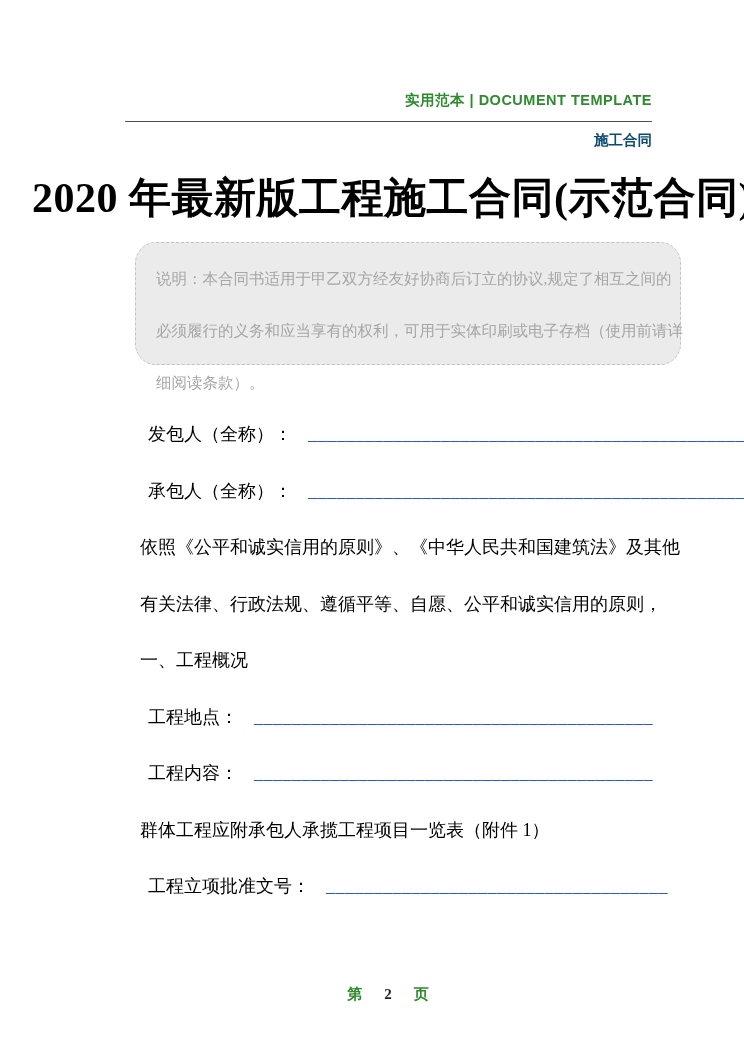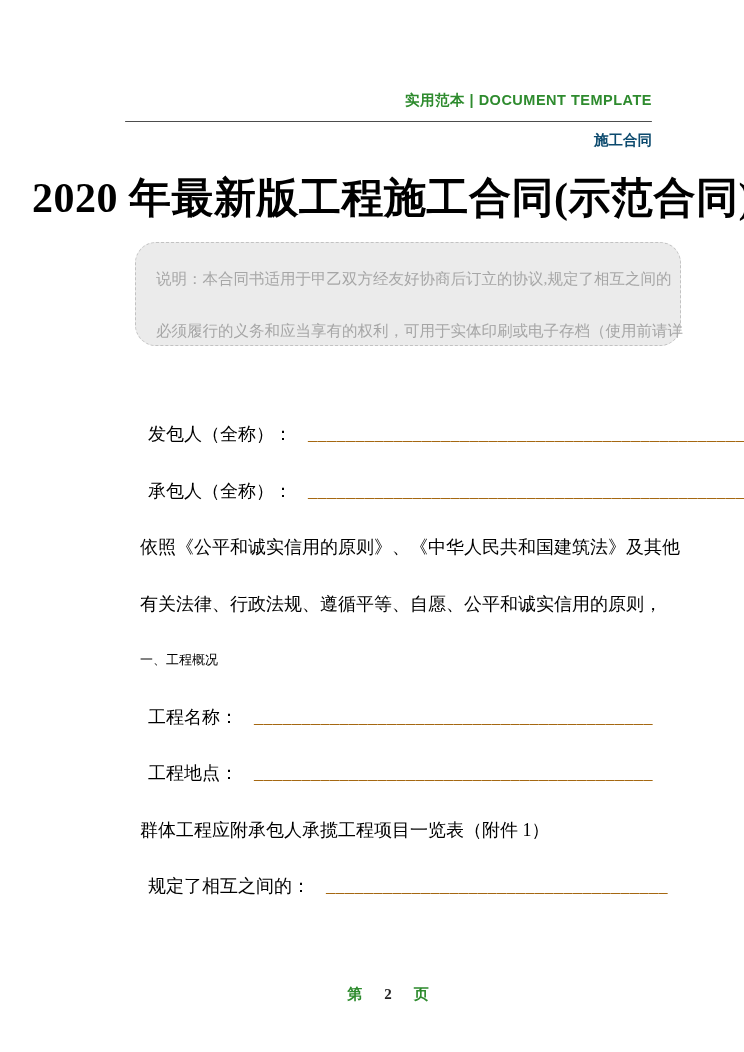--- a/index.html
+++ b/index.html
@@ -46,40 +46,40 @@
     font-size: 42px;
     font-weight: bold;
     letter-spacing: 0.5px;
     color: #000000;
     white-space: nowrap;
   }
 
   
   .notice {
     position: absolute; left: 103px; top: 210px;
-    width: 546px; height: 104px;
+    width: 546px; height: 123px;
     background: #ebebeb;
     border: 1.5px dashed #c2c2c2;
     padding: 6px 12px 0 12px;
     color: #a6a6a6;
     font-size: 15.5px;
   }
   .notice .n-line { line-height: 44px; white-space: nowrap; }
 
   
   .content { position: absolute; left: 100px; top: 370px; right: 90px; }
   .doc-line {
     height: 48.5px;
     line-height: 48.5px;
     font-size: 18px;
     white-space: nowrap;
     color: #000000;
   }
-  .blank { letter-spacing: 0.5px; color: #a16207; text-align: right; }
-  .heading { font-size: 13px; }
+  .blank { letter-spacing: 0.5px; color: #1d4ed8; text-align: right; }
+  .heading { font-size: 18px; }
 
   
   .footer {
     position: absolute; left: 0; right: 0; top: 953px;
     text-align: center;
     font-size: 15px;
     font-weight: bold;
     color: #2e8b2e;
   }
   .footer .page-num { color: #222222; padding: 0 6px; }
@@ -93,50 +93,51 @@
     <div class="brand">实用范本 | DOCUMENT TEMPLATE</div>
     <hr class="header-rule">
     <div class="doc-type">施工合同</div>
   </div>
 
   <div class="title">2020 年最新版工程施工合同(示范合同)</div>
 
   <div class="notice">
     <div class="n-line">说明：本合同书适用于甲乙双方经友好协商后订立的协议,规定了相互之间的</div>
     <div class="n-line">必须履行的义务和应当享有的权利，可用于实体印刷或电子存档（使用前请详</div>
+    <div class="n-line">细阅读条款）。</div>
   </div>
 
   <div class="content">
 
     <div class="doc-line">
       <span>发包人（全称）：</span><span class="blank">______________________________________________</span>
     </div>
 
     <div class="doc-line">
       <span>承包人（全称）：</span><span class="blank">______________________________________________</span>
     </div>
 
     <div class="doc-line">依照《公平和诚实信用的原则》、《中华人民共和国建筑法》及其他</div>
     <div class="doc-line">有关法律、行政法规、遵循平等、自愿、公平和诚实信用的原则，</div>
 
     <div class="doc-line heading">一、工程概况</div>
 
-    <div class="doc-line">
-      <span>工程名称：</span><span class="blank">__________________________________________</span>
-    </div>
 
     <div class="doc-line">
       <span>工程地点：</span><span class="blank">__________________________________________</span>
     </div>
 
+    <div class="doc-line">
+      <span>工程内容：</span><span class="blank">__________________________________________</span>
+    </div>
 
     <div class="doc-line">群体工程应附承包人承揽工程项目一览表（附件 1）</div>
 
     <div class="doc-line">
-      <span>规定了相互之间的：</span><span class="blank">____________________________________</span>
+      <span>工程立项批准文号：</span><span class="blank">____________________________________</span>
     </div>
 
   </div>
 
   <div class="footer">
     <span>第</span><span class="page-num">2</span><span>页</span>
   </div>
 
 </div>
 

